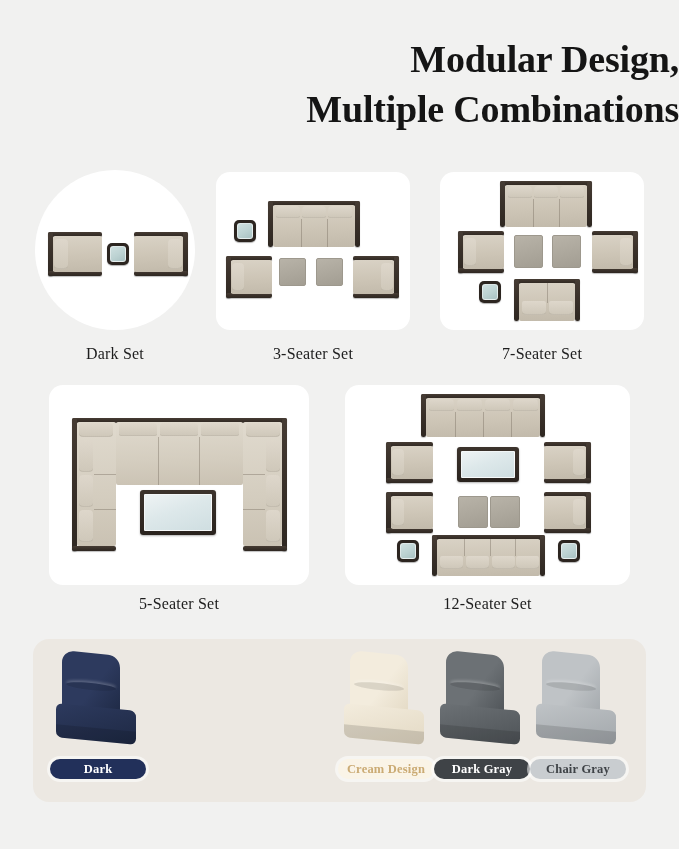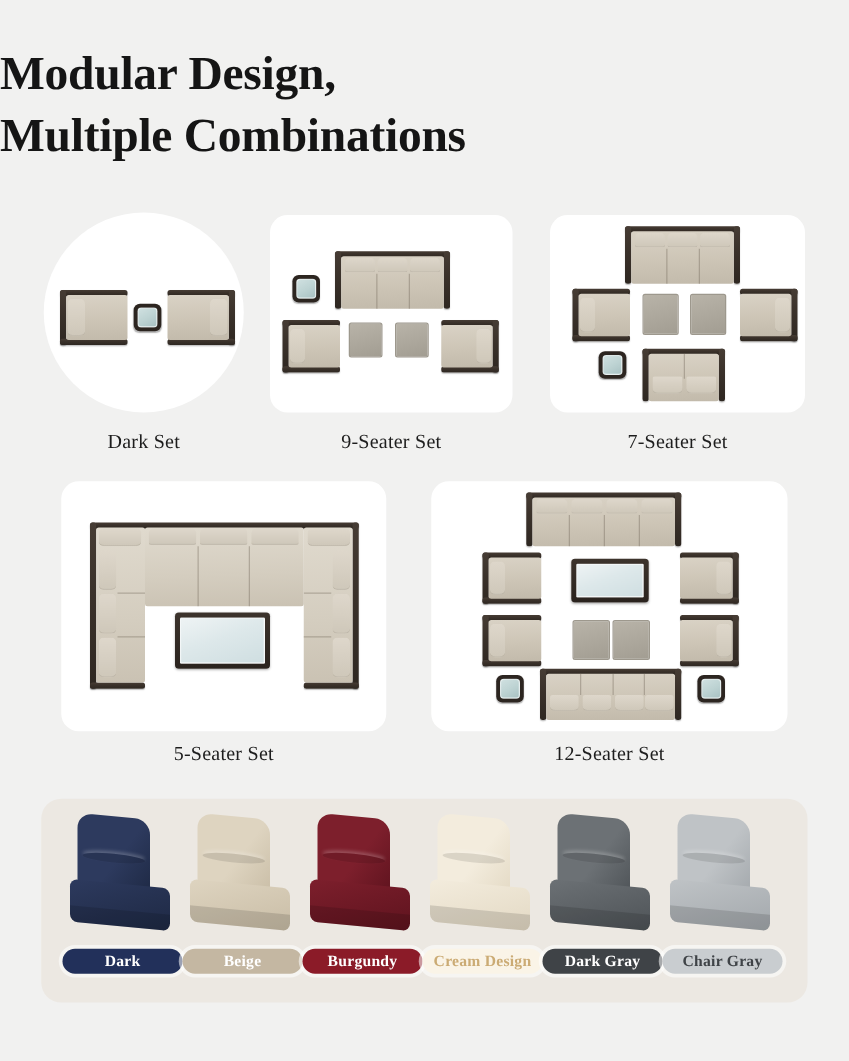--- a/index.html
+++ b/index.html
@@ -18,21 +18,21 @@
     height: 849px;
     background: #f1f1f0;
   }
 
   
   .title-block {
     position: absolute;
     top: 34px;
     left: 0;
     width: 679px;
-    text-align: left;
+    text-align: right;
   }
   .title-line {
     font-family: "Liberation Serif", "DejaVu Serif", serif;
     font-weight: 700;
     font-size: 38px;
     line-height: 50px;
     color: #151515;
     letter-spacing: -0.2px;
   }
 
@@ -272,21 +272,21 @@
     <div class="ott" style="left:100px; top:86px; width:27px; height:28px;"></div>
 
     <div style="position:absolute; left:137px; top:84px; width:46px; height:42px;">
       <div class="fr" style="left:0; top:0; width:46px; height:5px;"></div>
       <div class="fr" style="left:41px; top:0; width:5px; height:42px;"></div>
       <div class="fr" style="left:0; top:37px; width:46px; height:5px;"></div>
       <div class="cu" style="left:0; top:4px; width:41px; height:34px;"></div>
       <div class="pad side" style="left:28px; top:7px; width:12px; height:28px;"></div>
     </div>
   </div>
-  <div class="set-label" style="left:216px; top:345px; width:194px;">9-Seater Set</div>
+  <div class="set-label" style="left:216px; top:345px; width:194px;">3-Seater Set</div>
 
   <div class="card" style="left:440px; top:172px; width:204px; height:158px;">
 
     <div style="position:absolute; left:60px; top:9px; width:92px; height:46px;">
       <div class="fr" style="left:0; top:0; width:92px; height:5px;"></div>
       <div class="fr" style="left:0; top:0; width:5px; height:46px;"></div>
       <div class="fr" style="left:87px; top:0; width:5px; height:46px;"></div>
       <div class="cu" style="left:5px; top:4px; width:82px; height:42px;"></div>
       <div class="pad" style="left:8px; top:5px; width:24px; height:12px;"></div>
       <div class="pad" style="left:34px; top:5px; width:24px; height:12px;"></div>
@@ -450,35 +450,21 @@
   <div class="swatch-panel">
 
     <div class="swatch" style="left:17px;">
       <div class="chair3d">
         <div class="c3-back" id="sw0-back" style="background: linear-gradient(125deg, rgb(45, 58, 94) 0%, rgb(45, 58, 94) 55%, rgb(30, 41, 68) 100%);"></div>
         <div class="c3-seat" id="sw0-seat" style="background: linear-gradient(160deg, rgb(45, 58, 94) 0%, rgb(30, 41, 68) 100%);"></div>
       </div>
       <div class="swatch-pill" id="sw0-pill" style="background: rgb(34, 48, 90); color: rgb(255, 255, 255);">Dark</div>
     </div>
 
-    <div class="swatch" style="left:113px;">
-      <div class="chair3d">
-        <div class="c3-back" id="sw1-back" style="background: linear-gradient(125deg, rgb(222, 212, 192) 0%, rgb(222, 212, 192) 55%, rgb(201, 189, 166) 100%);"></div>
-        <div class="c3-seat" id="sw1-seat" style="background: linear-gradient(160deg, rgb(222, 212, 192) 0%, rgb(201, 189, 166) 100%);"></div>
-      </div>
-      <div class="swatch-pill" id="sw1-pill" style="background: rgb(196, 183, 162); color: rgb(255, 255, 255);">Beige</div>
-    </div>
-
-    <div class="swatch" style="left:209px;">
-      <div class="chair3d">
-        <div class="c3-back" id="sw2-back" style="background: linear-gradient(125deg, rgb(125, 31, 44) 0%, rgb(125, 31, 44) 55%, rgb(94, 19, 30) 100%);"></div>
-        <div class="c3-seat" id="sw2-seat" style="background: linear-gradient(160deg, rgb(125, 31, 44) 0%, rgb(94, 19, 30) 100%);"></div>
-      </div>
-      <div class="swatch-pill" id="sw2-pill" style="background: rgb(139, 27, 40); color: rgb(255, 255, 255);">Burgundy</div>
-    </div>
+
 
     <div class="swatch" style="left:305px;">
       <div class="chair3d">
         <div class="c3-back" id="sw3-back" style="background: linear-gradient(125deg, rgb(243, 236, 221) 0%, rgb(243, 236, 221) 55%, rgb(227, 217, 196) 100%);"></div>
         <div class="c3-seat" id="sw3-seat" style="background: linear-gradient(160deg, rgb(243, 236, 221) 0%, rgb(227, 217, 196) 100%);"></div>
       </div>
       <div class="swatch-pill" id="sw3-pill" style="background: rgb(250, 244, 231); color: rgb(203, 171, 116);">Cream Design</div>
     </div>
 
     <div class="swatch" style="left:401px;">

